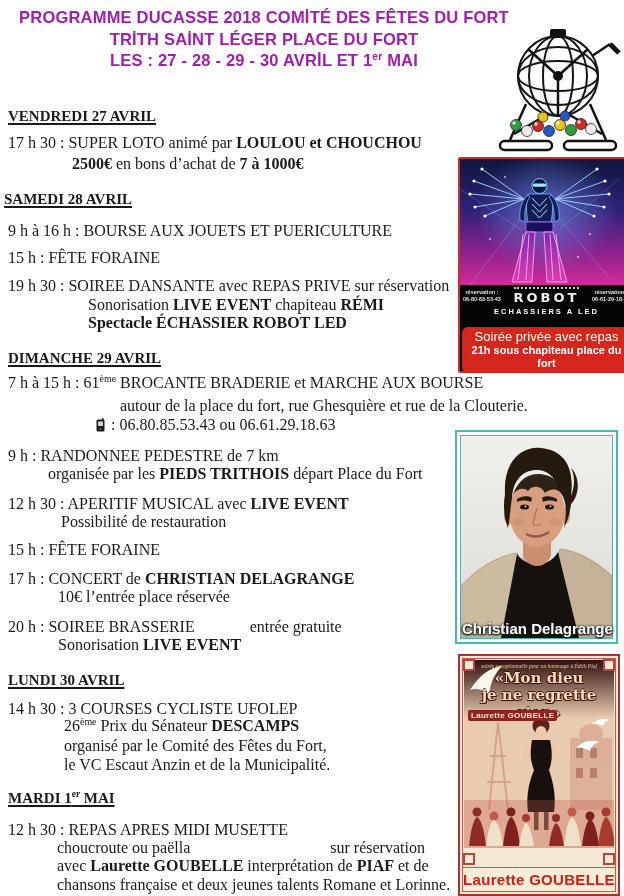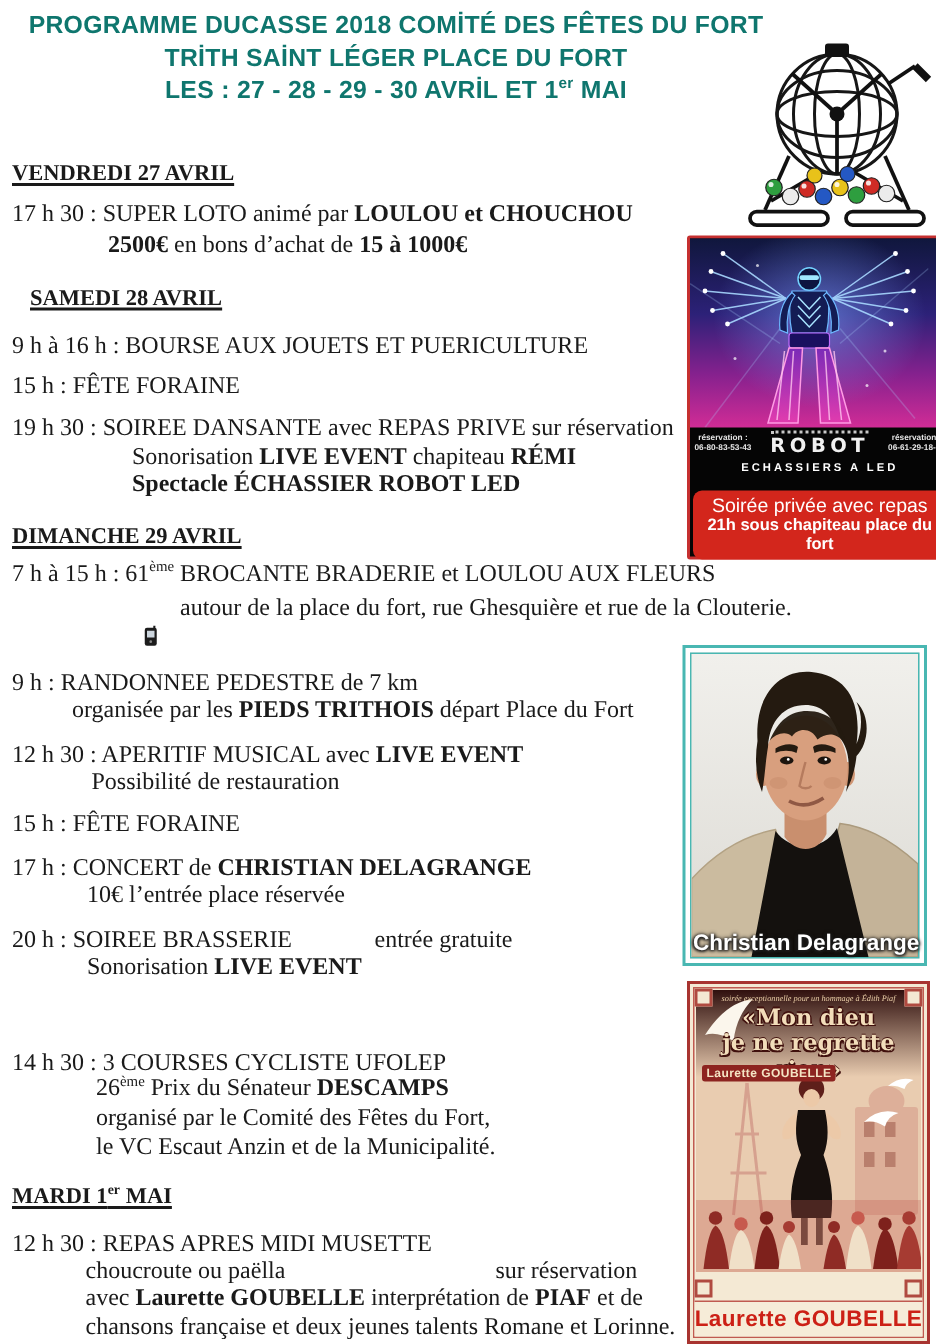--- a/index.html
+++ b/index.html
@@ -6,21 +6,21 @@
   html,body{margin:0;padding:0;}
   body{
     width:624px;height:896px;background:#ffffff;overflow:hidden;position:relative;
     font-family:"Liberation Serif",serif;color:#1a1a1a;
   }
   .page{position:absolute;inset:0;}
   
   .header{
     position:absolute;top:7px;left:0;width:528px;text-align:center;
     font-family:"Liberation Sans",sans-serif;font-weight:bold;font-size:16.5px;
-    line-height:21.5px;color:#0f766e;letter-spacing:.2px;
+    line-height:21.5px;color:#a21caf;letter-spacing:.2px;
   }
   .header sup{font-size:62%;}
   
   #schedule{position:absolute;inset:0;}
   .sched-line{
     position:absolute;white-space:nowrap;font-size:16px;line-height:18px;
   }
   .day-heading{
     font-weight:bold;font-size:15px;
     text-decoration:underline;text-decoration-thickness:1.5px;text-underline-offset:2px;
@@ -160,45 +160,46 @@
       <circle cx="22" cy="101" r="1.7"></circle>
         <circle cx="44" cy="102" r="1.7"></circle>
       <circle cx="66" cy="101" r="1.7"></circle>
         <circle cx="87" cy="100" r="1.7"></circle>
     </g>
   </svg>
 
   <main id="schedule">
       <div class="sched-line day-heading" style="top: 107px; left: 8px;"><span>VENDREDI 27 AVRIL</span></div>
       <div class="sched-line" style="top: 134px; left: 8px;"><span>17 h 30 : SUPER LOTO animé par </span><span class="b">LOULOU et CHOUCHOU</span></div>
-      <div class="sched-line" style="top: 155px; left: 72px;"><span class="b">2500€</span><span> en bons d’achat de </span><span class="b">15 à 1000€</span></div>
-      <div class="sched-line day-heading" style="top: 190px; left: 20px;"><span>SAMEDI 28 AVRIL</span></div>
+      <div class="sched-line" style="top: 155px; left: 72px;"><span class="b">2500€</span><span> en bons d’achat de </span><span class="b">7 à 1000€</span></div>
+      <div class="sched-line day-heading" style="top: 190px; left: 4px;"><span>SAMEDI 28 AVRIL</span></div>
       <div class="sched-line" style="top: 222px; left: 8px;"><span>9 h à 16 h : BOURSE AUX JOUETS ET PUERICULTURE</span></div>
       <div class="sched-line" style="top: 249px; left: 8px;"><span>15 h : FÊTE FORAINE</span></div>
       <div class="sched-line" style="top: 277px; left: 8px;"><span>19 h 30 : SOIREE DANSANTE avec REPAS PRIVE sur réservation</span></div>
       <div class="sched-line" style="top: 296px; left: 88px;"><span>Sonorisation </span><span class="b">LIVE EVENT</span><span> chapiteau </span><span class="b">RÉMI</span></div>
       <div class="sched-line" style="top: 314px; left: 88px;"><span class="b">Spectacle ÉCHASSIER ROBOT LED</span></div>
       <div class="sched-line day-heading" style="top: 349px; left: 8px;"><span>DIMANCHE 29 AVRIL</span></div>
-      <div class="sched-line" style="top: 374px; left: 8px;"><span>7 h à 15 h : 61</span><sup>ème</sup><span> BROCANTE BRADERIE et LOULOU AUX FLEURS</span></div>
+      <div class="sched-line" style="top: 374px; left: 8px;"><span>7 h à 15 h : 61</span><sup>ème</sup><span> BROCANTE BRADERIE et MARCHE AUX BOURSE</span></div>
       <div class="sched-line" style="top: 397px; left: 120px;"><span>autour de la place du fort, rue Ghesquière et rue de la Clouterie.</span></div>
       <div class="sched-line" style="top: 416px; left: 95px;"><span class="phone-ic"><svg width="11" height="14" viewBox="0 0 11 14">
             <rect x="1.5" y="1.5" width="8" height="12" rx="1.5" fill="#1c1c1c"></rect>
             <rect x="3" y="3.5" width="5" height="4.5" fill="#cdd6de"></rect>
             <rect x="7.2" y="0" width="1.4" height="2.5" fill="#1c1c1c"></rect>
             <circle cx="5.5" cy="10.8" r="0.9" fill="#8a8a8a"></circle>
-          </svg></span></div>
+          </svg></span><span> : 06.80.85.53.43 ou 06.61.29.18.63</span></div>
       <div class="sched-line" style="top: 447px; left: 8px;"><span>9 h : RANDONNEE PEDESTRE de 7 km</span></div>
       <div class="sched-line" style="top: 465px; left: 48px;"><span>organisée par les </span><span class="b">PIEDS TRITHOIS</span><span> départ Place du Fort</span></div>
       <div class="sched-line" style="top: 495px; left: 8px;"><span>12 h 30 : APERITIF MUSICAL avec </span><span class="b">LIVE EVENT</span></div>
       <div class="sched-line" style="top: 513px; left: 61px;"><span>Possibilité de restauration</span></div>
       <div class="sched-line" style="top: 541px; left: 8px;"><span>15 h : FÊTE FORAINE</span></div>
       <div class="sched-line" style="top: 570px; left: 8px;"><span>17 h : CONCERT de </span><span class="b">CHRISTIAN DELAGRANGE</span></div>
       <div class="sched-line" style="top: 588px; left: 58px;"><span>10€ l’entrée place réservée</span></div>
       <div class="sched-line" style="top: 618px; left: 8px;"><span>20 h : SOIREE BRASSERIE</span><span class="spacer-sm"></span><span>entrée gratuite</span></div>
       <div class="sched-line" style="top: 636px; left: 58px;"><span>Sonorisation </span><span class="b">LIVE EVENT</span></div>
+      <div class="sched-line day-heading" style="top: 671px; left: 8px;"><span>LUNDI 30 AVRIL</span></div>
       <div class="sched-line" style="top: 700px; left: 8px;"><span>14 h 30 : 3 COURSES CYCLISTE UFOLEP</span></div>
       <div class="sched-line" style="top: 717px; left: 64px;"><span>26</span><sup>ème</sup><span> Prix du Sénateur </span><span class="b">DESCAMPS</span></div>
       <div class="sched-line" style="top: 756px; left: 64px;"><span>le VC Escaut Anzin et de la Municipalité.</span></div>
       <div class="sched-line" style="top: 737px; left: 64px;"><span>organisé par le Comité des Fêtes du Fort,</span></div>
       <div class="sched-line day-heading" style="top: 789px; left: 8px;"><span>MARDI 1</span><sup>er</sup><span> MAI</span></div>
       <div class="sched-line" style="top: 821px; left: 8px; text-align: right;"><span>12 h 30 : REPAS APRES MIDI MUSETTE</span></div>
       <div class="sched-line" style="top: 839px; left: 57px;"><span>choucroute ou paëlla</span><span class="spacer-lg"></span><span>sur réservation</span></div>
       <div class="sched-line" style="top: 857px; left: 57px;"><span>avec </span><span class="b">Laurette GOUBELLE</span><span> interprétation de </span><span class="b">PIAF</span><span> et de</span></div>
       <div class="sched-line" style="top: 876px; left: 57px;"><span>chansons française et deux jeunes talents Romane et Lorinne.</span></div>
     </main>

